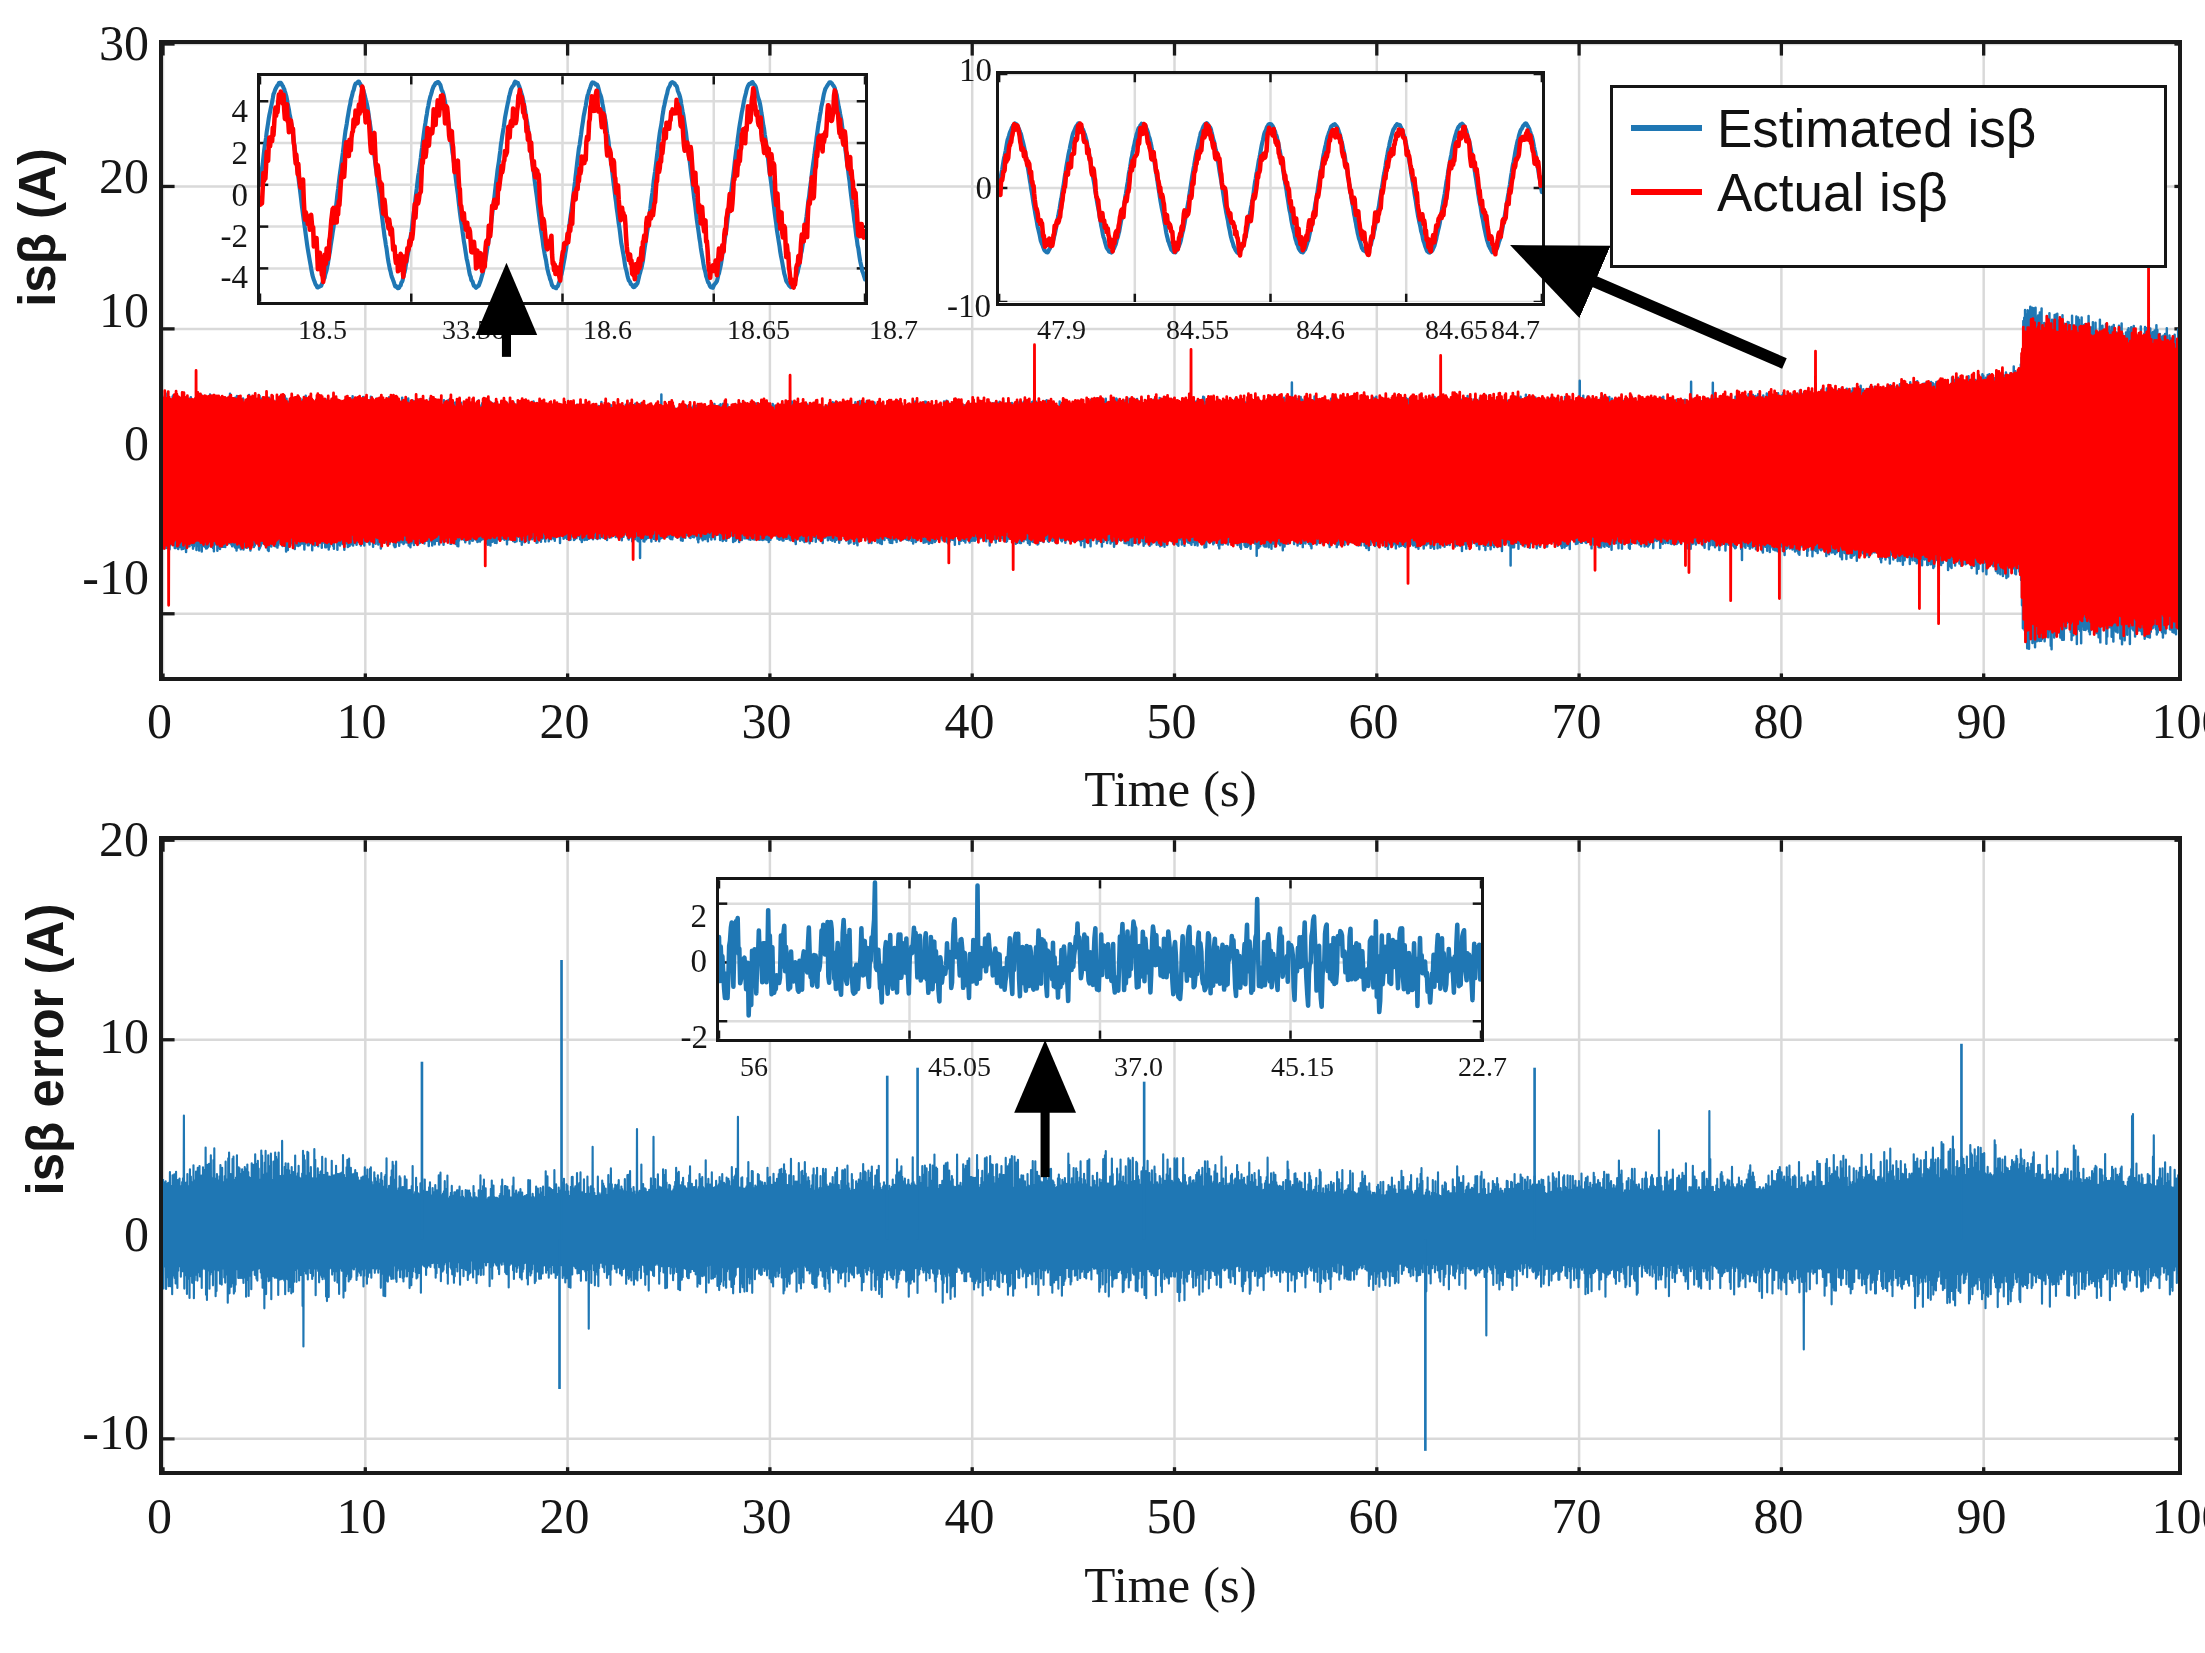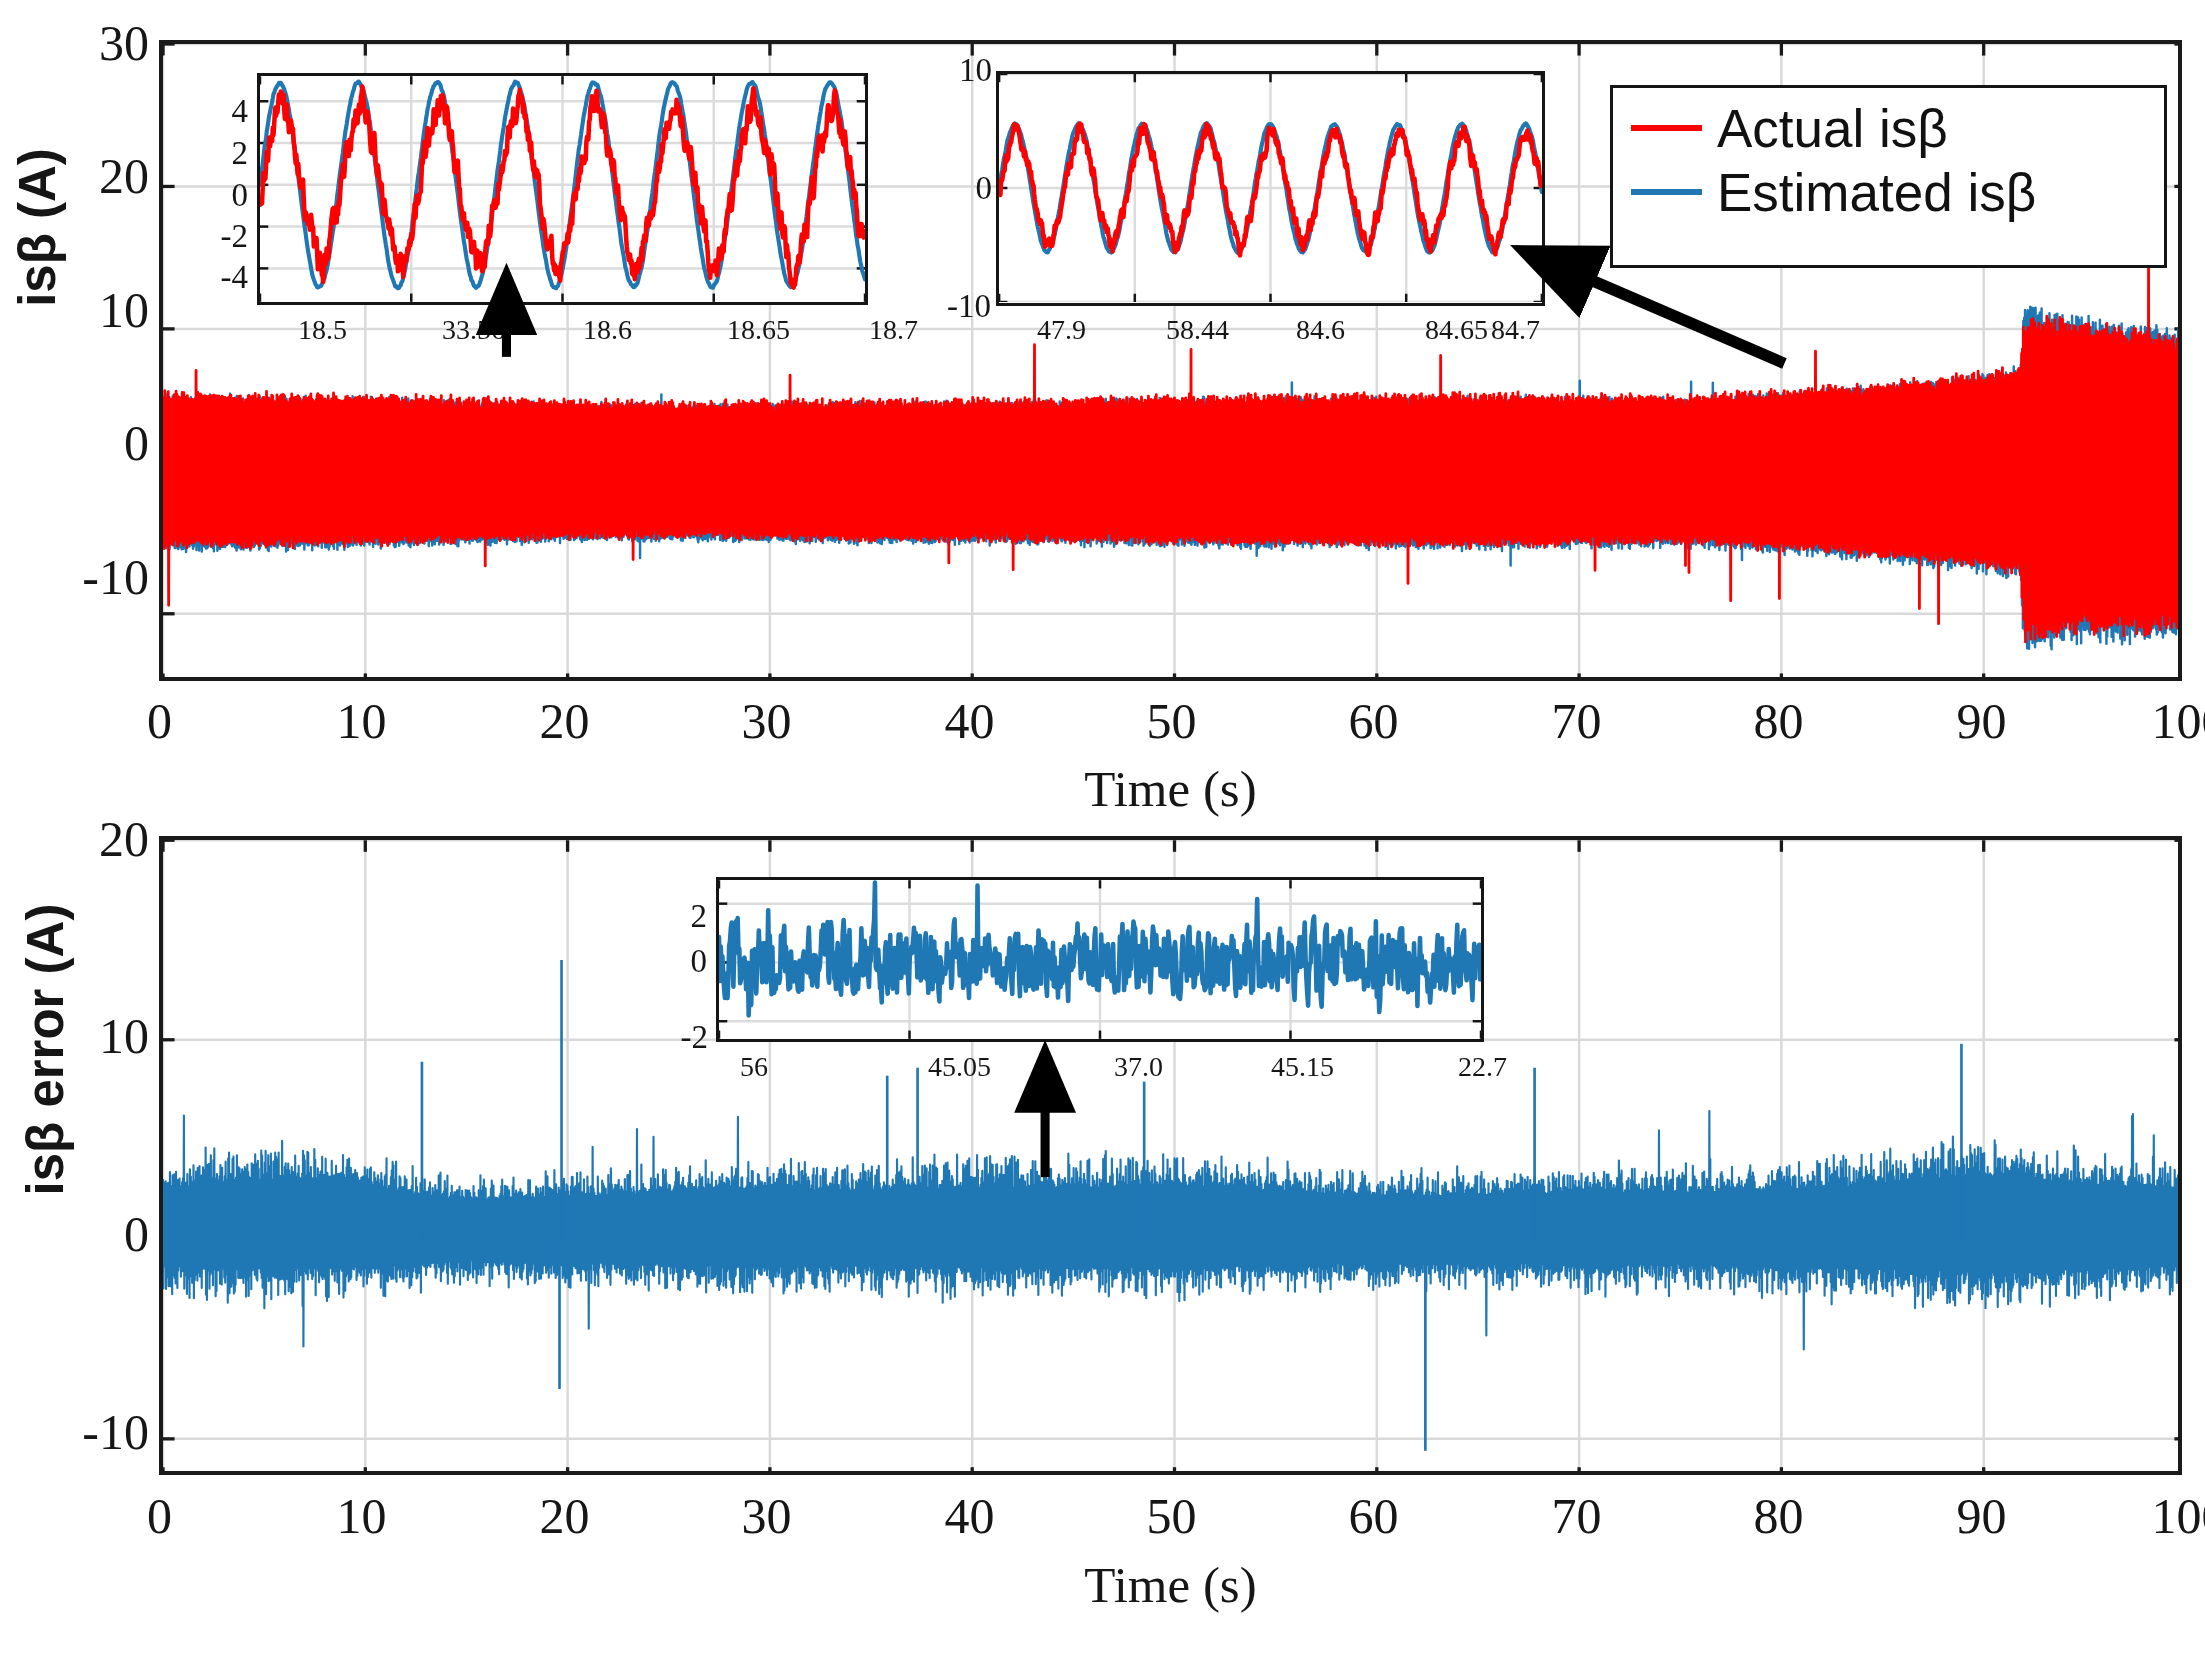--- a/index.html
+++ b/index.html
@@ -250,33 +250,33 @@
           <line x1="657" y1="0" x2="647" y2="0" stroke="#151515" stroke-width="3"></line>
           <path d="M0.0 138.0L0.7 132.6L1.5 128.4L2.2 123.3L2.9 119.3L3.7 115.7L4.4 110.9L5.1 106.5L5.8 102.3L6.6 99.2L7.3 95.7L8.0 92.4L8.8 87.5L9.5 83.3L10.2 79.7L11.0 77.5L11.7 75.4L12.4 72.9L13.2 70.3L13.9 68.8L14.6 67.4L15.3 65.3L16.1 64.1L16.8 62.3L17.5 61.6L18.3 60.7L19.0 59.8L19.7 60.1L20.5 60.9L21.2 61.0L21.9 62.9L22.7 63.2L23.4 65.6L24.1 66.7L24.8 68.8L25.6 70.9L26.3 72.3L27.0 75.1L27.8 78.8L28.5 81.0L29.2 83.9L30.0 87.2L30.7 90.3L31.4 94.1L32.2 98.6L32.9 102.3L33.6 106.1L34.3 110.9L35.1 115.5L35.8 119.6L36.5 124.3L37.3 129.6L38.0 133.4L38.7 138.7L39.5 143.1L40.2 147.1L40.9 151.9L41.7 156.9L42.4 161.0L43.1 164.8L43.8 169.3L44.6 173.5L45.3 177.0L46.0 181.3L46.8 185.5L47.5 188.3L48.2 191.2L49.0 194.8L49.7 198.4L50.4 201.9L51.2 204.0L51.9 205.7L52.6 207.3L53.3 209.5L54.1 211.5L54.8 213.3L55.5 214.1L56.3 214.6L57.0 215.6L57.7 215.7L58.5 216.1L59.2 215.5L59.9 213.9L60.7 212.2L61.4 211.4L62.1 209.5L62.8 208.0L63.6 206.3L64.3 205.2L65.0 203.4L65.8 200.4L66.5 197.4L67.2 194.3L68.0 191.0L68.7 187.4L69.4 183.8L70.2 179.4L70.9 175.0L71.6 171.6L72.4 167.0L73.1 163.5L73.8 159.1L74.5 154.3L75.3 150.8L76.0 146.4L76.7 141.1L77.5 137.3L78.2 132.8L78.9 128.1L79.7 122.6L80.4 119.0L81.1 113.5L81.9 109.2L82.6 105.3L83.3 101.3L84.0 97.0L84.8 93.3L85.5 90.3L86.2 86.4L87.0 83.0L87.7 79.7L88.4 76.2L89.2 73.0L89.9 71.0L90.6 69.8L91.4 67.9L92.1 65.8L92.8 64.5L93.5 62.9L94.3 62.4L95.0 61.1L95.7 59.9L96.5 59.7L97.2 60.5L97.9 61.4L98.7 62.5L99.4 63.8L100.1 64.6L100.9 66.7L101.6 67.3L102.3 69.7L103.0 71.5L103.8 73.2L104.5 75.7L105.2 78.4L106.0 81.3L106.7 85.5L107.4 89.1L108.2 93.3L108.9 96.7L109.6 101.3L110.4 105.1L111.1 109.6L111.8 113.9L112.5 118.2L113.3 122.2L114.0 126.9L114.7 130.7L115.5 135.3L116.2 140.5L116.9 144.7L117.7 148.7L118.4 154.2L119.1 158.0L119.9 162.1L120.6 165.9L121.3 170.3L122.0 175.1L122.8 178.5L123.5 183.3L124.2 186.4L125.0 190.9L125.7 194.6L126.4 197.6L127.2 199.4L127.9 202.4L128.6 205.2L129.4 207.9L130.1 210.3L130.8 211.3L131.5 212.6L132.3 213.2L133.0 214.9L133.7 215.4L134.5 215.0L135.2 215.6L135.9 216.1L136.7 215.3L137.4 214.2L138.1 213.0L138.9 211.3L139.6 209.9L140.3 207.9L141.0 206.5L141.8 203.6L142.5 200.5L143.2 198.8L144.0 196.3L144.7 193.2L145.4 190.5L146.2 186.1L146.9 182.0L147.6 177.8L148.4 174.8L149.1 170.9L149.8 167.2L150.5 162.9L151.3 158.8L152.0 153.9L152.7 148.5L153.5 144.5L154.2 140.0L154.9 134.9L155.7 130.9L156.4 125.5L157.1 120.2L157.9 116.3L158.6 112.3L159.3 107.4L160.0 102.7L160.8 99.5L161.5 95.0L162.2 92.0L163.0 87.7L163.7 85.2L164.4 81.1L165.2 78.5L165.9 75.4L166.6 72.4L167.4 70.5L168.1 67.7L168.8 65.7L169.5 64.8L170.3 64.4L171.0 62.3L171.7 61.5L172.5 60.2L173.2 61.1L173.9 61.1L174.7 60.4L175.4 61.3L176.1 61.4L176.9 62.4L177.6 63.7L178.3 66.1L179.0 67.3L179.8 69.6L180.5 72.2L181.2 75.5L182.0 77.2L182.7 79.8L183.4 83.6L184.2 86.6L184.9 91.1L185.6 94.1L186.4 97.3L187.1 101.2L187.8 104.9L188.5 109.9L189.3 114.5L190.0 118.8L190.7 123.8L191.5 128.5L192.2 133.6L192.9 138.3L193.7 143.1L194.4 147.8L195.1 152.6L195.9 157.0L196.6 161.0L197.3 164.4L198.1 168.2L198.8 171.8L199.5 176.0L200.2 179.9L201.0 183.7L201.7 188.4L202.4 192.6L203.2 196.3L203.9 198.9L204.6 202.1L205.4 203.5L206.1 206.1L206.8 208.0L207.6 210.2L208.3 212.3L209.0 213.2L209.7 213.7L210.5 214.8L211.2 215.7L211.9 215.8L212.7 215.3L213.4 215.8L214.1 214.4L214.9 213.8L215.6 212.7L216.3 210.4L217.1 209.2L217.8 208.2L218.5 206.0L219.2 204.2L220.0 201.5L220.7 197.7L221.4 194.1L222.2 191.1L222.9 188.4L223.6 185.0L224.4 181.1L225.1 177.0L225.8 172.3L226.6 167.9L227.3 164.2L228.0 160.6L228.7 156.7L229.5 152.3L230.2 146.6L230.9 142.5L231.7 137.0L232.4 132.7L233.1 127.9L233.9 122.7L234.6 118.9L235.3 114.5L236.1 110.5L236.8 106.0L237.5 101.6L238.2 98.0L239.0 94.5L239.7 91.0L240.4 87.4L241.2 84.6L241.9 80.9L242.6 77.7L243.4 74.4L244.1 71.1L244.8 69.9L245.6 68.7L246.3 66.1L247.0 64.4L247.7 62.9L248.5 61.9L249.2 60.8L249.9 60.3L250.7 59.8L251.4 59.5L252.1 60.0L252.9 61.2L253.6 62.7L254.3 63.3L255.1 64.2L255.8 65.4L256.5 67.4L257.2 70.9L258.0 73.7L258.7 76.8L259.4 79.7L260.2 81.7L260.9 85.5L261.6 88.8L262.4 92.4L263.1 95.1L263.8 99.9L264.6 103.9L265.3 107.6L266.0 112.3L266.7 116.9L267.5 122.1L268.2 125.7L268.9 129.9L269.7 135.2L270.4 138.8L271.1 143.7L271.9 148.8L272.6 154.0L273.3 158.2L274.1 162.8L274.8 167.1L275.5 170.6L276.2 174.2L277.0 177.8L277.7 182.8L278.4 186.1L279.2 190.0L279.9 193.7L280.6 197.0L281.4 200.0L282.1 202.7L282.8 204.3L283.6 207.3L284.3 209.4L285.0 210.3L285.7 212.2L286.5 213.6L287.2 214.6L287.9 215.8L288.7 216.4L289.4 216.8L290.1 215.7L290.9 214.3L291.6 213.3L292.3 212.9L293.1 212.4L293.8 210.6L294.5 208.5L295.2 206.3L296.0 203.8L296.7 201.8L297.4 200.0L298.2 197.4L298.9 194.2L299.6 190.5L300.4 186.8L301.1 182.9L301.8 179.1L302.6 175.5L303.3 170.7L304.0 167.3L304.7 162.3L305.5 158.7L306.2 154.6L306.9 150.6L307.7 146.3L308.4 140.8L309.1 135.3L309.9 130.0L310.6 126.6L311.3 121.6L312.1 118.0L312.8 114.2L313.5 110.0L314.2 105.3L315.0 101.9L315.7 98.3L316.4 94.2L317.2 89.8L317.9 85.9L318.6 82.9L319.4 79.8L320.1 76.0L320.8 72.9L321.6 70.5L322.3 69.0L323.0 67.8L323.7 65.5L324.5 63.6L325.2 62.8L325.9 61.4L326.7 61.8L327.4 60.6L328.1 61.4L328.9 60.8L329.6 60.9L330.3 62.5L331.1 62.8L331.8 64.7L332.5 66.2L333.3 68.2L334.0 69.6L334.7 72.4L335.4 73.9L336.2 76.2L336.9 79.7L337.6 82.4L338.4 85.8L339.1 90.0L339.8 93.2L340.6 97.5L341.3 101.4L342.0 105.3L342.8 109.2L343.5 114.3L344.2 119.3L344.9 123.7L345.7 128.5L346.4 133.0L347.1 136.3L347.9 141.0L348.6 146.5L349.3 150.2L350.1 155.6L350.8 160.5L351.5 164.8L352.3 168.1L353.0 172.0L353.7 176.9L354.4 180.5L355.2 184.5L355.9 187.2L356.6 190.2L357.4 193.0L358.1 197.2L358.8 200.0L359.6 202.3L360.3 205.2L361.0 206.5L361.8 208.2L362.5 210.8L363.2 212.0L363.9 213.2L364.7 214.2L365.4 215.1L366.1 214.5L366.9 215.6L367.6 216.0L368.3 215.3L369.1 213.5L369.8 212.9L370.5 212.3L371.3 209.9L372.0 207.7L372.7 205.7L373.4 203.1L374.2 201.7L374.9 198.2L375.6 194.9L376.4 191.3L377.1 188.3L377.8 185.7L378.6 182.4L379.3 178.4L380.0 174.8L380.8 170.7L381.5 165.3L382.2 160.9L382.9 156.0L383.7 152.6L384.4 148.5L385.1 144.2L385.9 138.7L386.6 133.5L387.3 129.4L388.1 124.6L388.8 120.7L389.5 116.6L390.3 112.9L391.0 108.1L391.7 103.8L392.4 99.2L393.2 95.6L393.9 92.0L394.6 88.8L395.4 85.6L396.1 82.2L396.8 79.1L397.6 76.0L398.3 74.0L399.0 71.8L399.8 70.0L400.5 67.8L401.2 65.8L401.9 63.7L402.7 62.8L403.4 62.6L404.1 61.8L404.9 61.1L405.6 61.4L406.3 60.8L407.1 61.7L407.8 62.7L408.5 63.2L409.3 64.6L410.0 66.0L410.7 67.9L411.4 70.6L412.2 72.5L412.9 74.7L413.6 77.9L414.4 81.2L415.1 83.7L415.8 86.9L416.6 91.1L417.3 93.9L418.0 97.7L418.8 101.7L419.5 107.1L420.2 110.7L420.9 114.6L421.7 119.2L422.4 124.6L423.1 128.9L423.9 134.0L424.6 137.7L425.3 142.6L426.1 147.7L426.8 152.9L427.5 156.5L428.3 160.5L429.0 165.0L429.7 169.7L430.4 172.9L431.2 177.6L431.9 180.6L432.6 185.4L433.4 188.9L434.1 193.0L434.8 195.5L435.6 199.2L436.3 201.1L437.0 203.2L437.8 206.0L438.5 208.3L439.2 210.7L439.9 211.5L440.7 213.2L441.4 213.6L442.1 213.9L442.9 214.6L443.6 215.1L444.3 215.4L445.1 215.8L445.8 215.0L446.5 214.5L447.3 213.5L448.0 210.8L448.7 209.8L449.4 208.1L450.2 206.1L450.9 202.6L451.6 200.5L452.4 198.0L453.1 194.3L453.8 190.5L454.6 188.1L455.3 183.6L456.0 179.7L456.8 175.5L457.5 171.3L458.2 168.2L458.9 163.9L459.7 160.3L460.4 155.4L461.1 150.9L461.9 146.0L462.6 141.4L463.3 137.8L464.1 132.9L464.8 128.4L465.5 123.3L466.3 119.6L467.0 115.7L467.7 111.5L468.5 105.8L469.2 101.9L469.9 98.6L470.6 93.8L471.4 90.6L472.1 87.4L472.8 83.3L473.6 80.6L474.3 76.9L475.0 75.1L475.8 72.1L476.5 69.6L477.2 67.5L478.0 66.3L478.7 65.2L479.4 63.9L480.1 62.4L480.9 61.7L481.6 60.6L482.3 61.2L483.1 61.6L483.8 61.5L484.5 61.7L485.3 62.0L486.0 64.0L486.7 65.5L487.5 66.6L488.2 68.1L488.9 71.4L489.6 73.6L490.4 75.6L491.1 78.5L491.8 80.9L492.6 84.3L493.3 88.9L494.0 91.8L494.8 95.6L495.5 100.1L496.2 103.6L497.0 107.9L497.7 111.8L498.4 117.1L499.1 122.3L499.9 126.4L500.6 130.8L501.3 134.8L502.1 139.7L502.8 144.9L503.5 149.3L504.3 153.7L505.0 158.8L505.7 163.3L506.5 168.1L507.2 172.6L507.9 175.5L508.6 179.4L509.4 182.5L510.1 185.9L510.8 190.3L511.6 192.7L512.3 195.3L513.0 199.3L513.8 202.5L514.5 204.1L515.2 206.5L516.0 209.2L516.7 210.9L517.4 213.0L518.1 214.5L518.9 214.1L519.6 215.6L520.3 216.0L521.1 216.2L521.8 215.8L522.5 215.0L523.3 214.9L524.0 213.9L524.7 213.1L525.5 210.9L526.2 209.7L526.9 208.1L527.6 205.6L528.4 202.2L529.1 200.0L529.8 196.0L530.6 193.0L531.3 189.6L532.0 187.1L532.8 183.5L533.5 180.1L534.2 175.6L535.0 170.5L535.7 166.1L536.4 161.4L537.1 158.3L537.9 153.0L538.6 149.4L539.3 145.4L540.1 140.1L540.8 135.8L541.5 130.5L542.3 126.7L543.0 122.4L543.7 116.9L544.5 112.4L545.2 109.0L545.9 105.0L546.6 101.4L547.4 97.6L548.1 93.0L548.8 89.3L549.6 85.7L550.3 82.7L551.0 79.5L551.8 76.1L552.5 73.9L553.2 72.1L554.0 68.7L554.7 67.2L555.4 65.4L556.1 64.1L556.9 63.7L557.6 62.3L558.3 61.3L559.1 61.4L559.8 61.0L560.5 60.2L561.3 61.0L562.0 61.8L562.7 63.0L563.5 63.5L564.2 65.7L564.9 67.0L565.6 68.9L566.4 72.3L567.1 75.0L567.8 76.8L568.6 79.9L569.3 82.4L570.0 85.9L570.8 90.0L571.5 94.0L572.2 97.2L573.0 100.7L573.7 104.3L574.4 108.6L575.1 113.4L575.9 118.1L576.6 123.4L577.3 127.1L578.1 132.7L578.8 137.0L579.5 141.3L580.3 146.9L581.0 151.6L581.7 155.3L582.5 159.2L583.2 163.3L583.9 167.8L584.6 172.3L585.4 175.5L586.1 179.6L586.8 183.5L587.6 187.8L588.3 190.7L589.0 194.2L589.8 197.5L590.5 200.7L591.2 202.8L592.0 205.2L592.7 207.9L593.4 208.9L594.2 210.9L594.9 211.8L595.6 213.3L596.3 214.6L597.1 215.9L597.8 215.2L598.5 215.1L599.3 215.7L600.0 215.3L600.7 214.7L601.5 213.7L602.2 211.6L602.9 210.3L603.7 208.3L604.4 205.8L605.1 203.0L605.8 201.5L606.6 198.9L607.3 195.9L608.0 192.3L608.8 189.5L609.5 185.6L610.2 181.5L611.0 177.6L611.7 173.6L612.4 170.1L613.2 164.9L613.9 160.2L614.6 156.7L615.3 151.8L616.1 146.8L616.8 143.2L617.5 138.5L618.3 133.8L619.0 128.6L619.7 123.6L620.5 119.0L621.2 114.3L621.9 109.8L622.7 106.7L623.4 102.6L624.1 98.8L624.8 94.5L625.6 90.5L626.3 87.2L627.0 83.4L627.8 80.1L628.5 78.3L629.2 74.9L630.0 72.0L630.7 69.7L631.4 68.0L632.2 66.8L632.9 65.9L633.6 64.2L634.3 62.7L635.1 62.5L635.8 61.2L636.5 60.2L637.3 59.8L638.0 60.0L638.7 60.9L639.5 62.6L640.2 63.2L640.9 65.2L641.7 66.2L642.4 68.8L643.1 70.8L643.8 72.9L644.6 74.7L645.3 77.1L646.0 80.0L646.8 84.2L647.5 88.2L648.2 91.7L649.0 94.7L649.7 99.0L650.4 103.2L651.2 107.7L651.9 112.3L652.6 116.1L653.3 121.1L654.1 125.4L654.8 129.1L655.5 134.4L656.3 139.1L657.0 142.9" fill="none" stroke="#1f77b4" stroke-width="5" stroke-linejoin="round" stroke-linecap="round"></path>
           <path d="M0.0 145.5L0.7 145.8L1.5 146.4L2.2 132.0L2.9 127.5L3.7 128.5L4.4 124.1L5.1 118.0L5.8 118.2L6.6 116.6L7.3 105.7L8.0 98.8L8.8 106.1L9.5 100.1L10.2 103.7L11.0 101.6L11.7 92.2L12.4 86.0L13.2 86.3L13.9 81.4L14.6 82.5L15.3 76.5L16.1 73.7L16.8 69.1L17.5 63.6L18.3 60.7L19.0 67.6L19.7 65.8L20.5 66.3L21.2 66.9L21.9 62.2L22.7 64.4L23.4 67.6L24.1 71.2L24.8 75.1L25.6 82.2L26.3 85.3L27.0 91.6L27.8 91.4L28.5 89.7L29.2 91.0L30.0 99.7L30.7 99.4L31.4 94.0L32.2 104.0L32.9 101.6L33.6 108.1L34.3 110.7L35.1 105.7L35.8 107.3L36.5 108.8L37.3 119.9L38.0 117.8L38.7 118.2L39.5 130.9L40.2 129.9L40.9 135.6L41.7 135.4L42.4 145.0L43.1 152.0L43.8 157.5L44.6 163.5L45.3 163.1L46.0 165.5L46.8 169.5L47.5 177.8L48.2 177.9L49.0 177.4L49.7 181.6L50.4 177.0L51.2 180.1L51.9 180.5L52.6 188.8L53.3 196.6L54.1 195.5L54.8 203.2L55.5 209.2L56.3 204.1L57.0 205.7L57.7 202.2L58.5 206.9L59.2 201.1L59.9 203.9L60.7 199.2L61.4 205.3L62.1 206.4L62.8 208.3L63.6 206.4L64.3 207.8L65.0 204.2L65.8 194.7L66.5 194.4L67.2 183.8L68.0 186.4L68.7 184.9L69.4 179.7L70.2 177.4L70.9 178.2L71.6 180.0L72.4 177.4L73.1 173.6L73.8 173.3L74.5 165.4L75.3 162.0L76.0 155.9L76.7 152.9L77.5 144.2L78.2 143.1L78.9 136.6L79.7 136.8L80.4 128.9L81.1 119.3L81.9 119.4L82.6 119.9L83.3 121.8L84.0 108.6L84.8 113.6L85.5 113.7L86.2 110.3L87.0 112.6L87.7 99.4L88.4 97.5L89.2 96.6L89.9 96.2L90.6 96.4L91.4 83.5L92.1 81.1L92.8 78.0L93.5 80.2L94.3 78.6L95.0 68.2L95.7 62.3L96.5 70.8L97.2 65.3L97.9 59.9L98.7 62.9L99.4 61.2L100.1 69.7L100.9 70.3L101.6 70.4L102.3 79.5L103.0 82.4L103.8 82.4L104.5 81.5L105.2 82.7L106.0 85.0L106.7 96.0L107.4 92.2L108.2 91.1L108.9 99.7L109.6 103.8L110.4 102.0L111.1 112.2L111.8 119.0L112.5 122.1L113.3 118.3L114.0 114.3L114.7 117.0L115.5 125.3L116.2 128.7L116.9 140.7L117.7 148.6L118.4 149.5L119.1 152.0L119.9 152.6L120.6 161.2L121.3 166.5L122.0 172.8L122.8 177.1L123.5 173.8L124.2 170.3L125.0 168.5L125.7 176.2L126.4 178.2L127.2 177.6L127.9 185.7L128.6 186.6L129.4 183.3L130.1 191.3L130.8 188.0L131.5 186.9L132.3 194.8L133.0 197.2L133.7 206.2L134.5 208.9L135.2 204.4L135.9 200.7L136.7 207.3L137.4 214.8L138.1 205.2L138.9 202.9L139.6 204.8L140.3 196.9L141.0 192.3L141.8 190.4L142.5 197.7L143.2 189.3L144.0 190.6L144.7 183.5L145.4 180.9L146.2 173.6L146.9 170.9L147.6 166.1L148.4 164.1L149.1 168.4L149.8 169.6L150.5 173.2L151.3 161.4L152.0 155.1L152.7 152.4L153.5 149.4L154.2 154.1L154.9 149.8L155.7 141.9L156.4 142.6L157.1 139.1L157.9 130.6L158.6 120.0L159.3 118.2L160.0 111.1L160.8 116.6L161.5 105.1L162.2 108.4L163.0 111.6L163.7 101.7L164.4 100.3L165.2 99.6L165.9 98.2L166.6 97.6L167.4 93.8L168.1 83.3L168.8 80.1L169.5 84.3L170.3 72.8L171.0 65.5L171.7 72.0L172.5 72.5L173.2 70.0L173.9 72.5L174.7 65.0L175.4 60.5L176.1 67.6L176.9 61.8L177.6 71.3L178.3 71.1L179.0 74.5L179.8 82.3L180.5 84.3L181.2 83.5L182.0 89.0L182.7 91.2L183.4 94.8L184.2 102.4L184.9 103.4L185.6 96.2L186.4 96.4L187.1 94.5L187.8 103.7L188.5 103.7L189.3 110.3L190.0 118.8L190.7 117.0L191.5 120.4L192.2 128.5L192.9 129.6L193.7 134.1L194.4 142.5L195.1 137.4L195.9 148.8L196.6 147.8L197.3 146.1L198.1 149.1L198.8 154.6L199.5 157.4L200.2 166.5L201.0 173.9L201.7 180.1L202.4 171.2L203.2 170.9L203.9 179.0L204.6 181.0L205.4 180.4L206.1 186.1L206.8 182.3L207.6 185.2L208.3 190.5L209.0 190.8L209.7 190.9L210.5 203.5L211.2 206.2L211.9 210.3L212.7 215.1L213.4 205.5L214.1 204.4L214.9 210.6L215.6 208.4L216.3 212.2L217.1 206.4L217.8 198.3L218.5 196.6L219.2 193.0L220.0 196.3L220.7 186.1L221.4 184.1L222.2 188.6L222.9 178.2L223.6 169.5L224.4 165.1L225.1 173.7L225.8 170.5L226.6 166.2L227.3 171.6L228.0 167.9L228.7 169.9L229.5 166.0L230.2 157.7L230.9 148.0L231.7 148.0L232.4 150.2L233.1 147.4L233.9 132.7L234.6 129.9L235.3 133.1L236.1 119.2L236.8 118.6L237.5 116.6L238.2 108.1L239.0 108.6L239.7 100.0L240.4 94.0L241.2 102.5L241.9 96.0L242.6 95.9L243.4 95.0L244.1 89.6L244.8 92.7L245.6 82.2L246.3 76.2L247.0 77.5L247.7 68.9L248.5 76.9L249.2 74.8L249.9 67.9L250.7 60.5L251.4 63.6L252.1 65.2L252.9 65.5L253.6 62.9L254.3 73.3L255.1 67.9L255.8 74.7L256.5 78.8L257.2 74.4L258.0 82.5L258.7 87.0L259.4 89.8L260.2 84.1L260.9 96.2L261.6 101.9L262.4 102.9L263.1 99.1L263.8 96.0L264.6 97.0L265.3 100.2L266.0 101.5L266.7 102.4L267.5 111.1L268.2 118.5L268.9 121.1L269.7 131.6L270.4 138.1L271.1 136.0L271.9 136.7L272.6 138.1L273.3 138.1L274.1 141.7L274.8 150.1L275.5 160.6L276.2 162.6L277.0 164.6L277.7 169.0L278.4 169.8L279.2 173.0L279.9 168.5L280.6 177.8L281.4 179.9L282.1 178.7L282.8 179.1L283.6 180.3L284.3 185.3L285.0 184.0L285.7 194.0L286.5 191.1L287.2 191.1L287.9 197.5L288.7 198.5L289.4 203.4L290.1 210.5L290.9 216.0L291.6 219.6L292.3 213.0L293.1 211.9L293.8 206.1L294.5 208.9L295.2 207.9L296.0 207.7L296.7 202.6L297.4 194.9L298.2 197.0L298.9 186.2L299.6 182.9L300.4 173.3L301.1 172.9L301.8 178.2L302.6 175.4L303.3 176.8L304.0 176.8L304.7 178.0L305.5 171.7L306.2 164.8L306.9 153.4L307.7 151.9L308.4 146.3L309.1 150.8L309.9 148.1L310.6 143.3L311.3 138.8L312.1 132.3L312.8 120.6L313.5 125.7L314.2 119.6L315.0 119.0L315.7 116.1L316.4 107.5L317.2 99.7L317.9 104.1L318.6 103.7L319.4 99.9L320.1 96.5L320.8 101.2L321.6 101.3L322.3 100.2L323.0 94.2L323.7 93.8L324.5 78.4L325.2 71.4L325.9 71.2L326.7 65.2L327.4 66.2L328.1 69.8L328.9 68.6L329.6 68.6L330.3 72.5L331.1 74.4L331.8 71.1L332.5 66.7L333.3 75.4L334.0 77.4L334.7 82.8L335.4 83.6L336.2 85.9L336.9 81.7L337.6 82.8L338.4 95.9L339.1 96.7L339.8 101.3L340.6 102.6L341.3 107.9L342.0 104.2L342.8 101.5L343.5 106.2L344.2 116.0L344.9 118.6L345.7 127.4L346.4 122.7L347.1 131.1L347.9 132.9L348.6 131.4L349.3 138.9L350.1 138.1L350.8 140.1L351.5 150.3L352.3 156.7L353.0 153.5L353.7 162.2L354.4 166.0L355.2 164.0L355.9 162.6L356.6 173.0L357.4 180.2L358.1 174.9L358.8 177.6L359.6 174.9L360.3 185.5L361.0 195.6L361.8 190.1L362.5 187.2L363.2 199.5L363.9 197.4L364.7 205.7L365.4 199.2L366.1 197.7L366.9 207.8L367.6 213.3L368.3 210.3L369.1 210.5L369.8 206.6L370.5 201.8L371.3 200.2L372.0 195.4L372.7 200.5L373.4 192.8L374.2 187.4L374.9 180.9L375.6 177.2L376.4 185.7L377.1 188.9L377.8 176.9L378.6 179.3L379.3 181.6L380.0 171.2L380.8 167.4L381.5 173.6L382.2 170.0L382.9 171.1L383.7 157.9L384.4 151.2L385.1 146.2L385.9 149.3L386.6 146.1L387.3 140.5L388.1 135.7L388.8 126.0L389.5 117.7L390.3 124.6L391.0 124.2L391.7 112.2L392.4 105.3L393.2 102.0L393.9 108.3L394.6 100.0L395.4 104.0L396.1 95.6L396.8 100.4L397.6 94.3L398.3 94.4L399.0 84.5L399.8 80.2L400.5 80.7L401.2 74.1L401.9 74.2L402.7 69.4L403.4 74.4L404.1 67.9L404.9 74.3L405.6 73.8L406.3 72.0L407.1 76.7L407.8 68.2L408.5 66.3L409.3 72.8L410.0 75.2L410.7 77.1L411.4 77.1L412.2 74.6L412.9 83.0L413.6 80.7L414.4 83.5L415.1 93.7L415.8 97.0L416.6 100.4L417.3 96.3L418.0 104.1L418.8 110.8L419.5 113.0L420.2 110.7L420.9 109.2L421.7 116.3L422.4 124.8L423.1 127.2L423.9 133.8L424.6 139.3L425.3 143.5L426.1 140.9L426.8 149.5L427.5 152.2L428.3 156.4L429.0 150.0L429.7 149.8L430.4 151.6L431.2 164.0L431.9 170.6L432.6 165.9L433.4 170.9L434.1 167.9L434.8 166.3L435.6 177.4L436.3 181.2L437.0 187.2L437.8 189.1L438.5 195.6L439.2 190.0L439.9 199.8L440.7 193.8L441.4 192.8L442.1 192.0L442.9 203.0L443.6 204.0L444.3 209.6L445.1 214.8L445.8 217.4L446.5 218.9L447.3 219.0L448.0 216.0L448.7 208.1L449.4 206.5L450.2 198.9L450.9 196.3L451.6 195.9L452.4 197.8L453.1 185.0L453.8 186.1L454.6 176.1L455.3 167.7L456.0 175.8L456.8 167.6L457.5 174.6L458.2 178.3L458.9 171.3L459.7 169.5L460.4 165.5L461.1 163.9L461.9 162.5L462.6 151.8L463.3 141.0L464.1 144.3L464.8 140.8L465.5 135.2L466.3 127.7L467.0 124.1L467.7 126.7L468.5 116.3L469.2 117.0L469.9 106.6L470.6 112.9L471.4 106.6L472.1 103.1L472.8 95.8L473.6 95.3L474.3 99.3L475.0 91.2L475.8 96.7L476.5 96.3L477.2 96.9L478.0 85.9L478.7 85.4L479.4 80.6L480.1 79.6L480.9 73.1L481.6 71.9L482.3 72.7L483.1 74.7L483.8 67.1L484.5 67.6L485.3 68.2L486.0 69.5L486.7 70.7L487.5 71.5L488.2 68.1L488.9 76.0L489.6 77.2L490.4 77.6L491.1 77.6L491.8 83.6L492.6 87.7L493.3 98.0L494.0 96.7L494.8 93.5L495.5 98.9L496.2 98.8L497.0 103.4L497.7 110.2L498.4 111.9L499.1 119.3L499.9 115.9L500.6 123.8L501.3 128.8L502.1 127.8L502.8 126.3L503.5 134.8L504.3 140.6L505.0 146.3L505.7 143.6L506.5 156.4L507.2 162.7L507.9 165.0L508.6 169.8L509.4 176.2L510.1 171.4L510.8 173.4L511.6 174.8L512.3 169.8L513.0 175.3L513.8 181.4L514.5 177.2L515.2 181.7L516.0 193.4L516.7 189.4L517.4 200.5L518.1 201.5L518.9 199.3L519.6 209.5L520.3 207.7L521.1 210.8L521.8 213.4L522.5 214.8L523.3 204.9L524.0 200.2L524.7 199.5L525.5 194.9L526.2 202.8L526.9 203.9L527.6 196.6L528.4 191.1L529.1 183.4L529.8 185.5L530.6 184.0L531.3 179.9L532.0 175.1L532.8 175.5L533.5 172.0L534.2 173.3L535.0 169.6L535.7 174.3L536.4 166.6L537.1 170.1L537.9 170.6L538.6 160.2L539.3 160.3L540.1 158.1L540.8 151.8L541.5 150.8L542.3 142.7L543.0 138.9L543.7 125.1L544.5 117.7L545.2 114.0L545.9 106.9L546.6 111.6L547.4 114.1L548.1 106.0L548.8 106.0L549.6 110.0L550.3 103.1L551.0 105.1L551.8 95.4L552.5 86.9L553.2 83.4L554.0 82.9L554.7 82.2L555.4 86.3L556.1 87.0L556.9 77.1L557.6 71.2L558.3 73.6L559.1 78.1L559.8 76.7L560.5 73.0L561.3 69.8L562.0 64.2L562.7 65.5L563.5 63.9L564.2 73.8L564.9 73.5L565.6 81.4L566.4 74.0L567.1 80.9L567.8 79.3L568.6 80.3L569.3 86.9L570.0 99.2L570.8 105.9L571.5 111.3L572.2 104.3L573.0 98.2L573.7 98.9L574.4 108.3L575.1 106.5L575.9 107.3L576.6 116.8L577.3 117.0L578.1 115.0L578.8 122.1L579.5 126.2L580.3 134.6L581.0 145.1L581.7 140.7L582.5 150.7L583.2 157.5L583.9 156.4L584.6 153.2L585.4 164.8L586.1 167.2L586.8 164.4L587.6 169.0L588.3 167.5L589.0 176.2L589.8 171.7L590.5 178.4L591.2 184.8L592.0 189.1L592.7 194.4L593.4 199.8L594.2 196.6L594.9 196.7L595.6 196.5L596.3 198.6L597.1 206.2L597.8 206.4L598.5 208.5L599.3 215.2L600.0 214.5L600.7 218.2L601.5 207.6L602.2 210.9L602.9 204.2L603.7 199.9L604.4 194.5L605.1 192.1L605.8 194.7L606.6 196.9L607.3 197.2L608.0 188.6L608.8 184.5L609.5 177.3L610.2 176.0L611.0 180.0L611.7 176.2L612.4 176.1L613.2 174.2L613.9 164.4L614.6 156.6L615.3 157.6L616.1 154.1L616.8 157.4L617.5 144.7L618.3 139.1L619.0 144.1L619.7 139.1L620.5 131.4L621.2 127.1L621.9 125.5L622.7 117.6L623.4 110.6L624.1 113.5L624.8 111.3L625.6 103.3L626.3 104.2L627.0 102.8L627.8 100.9L628.5 100.0L629.2 97.0L630.0 88.1L630.7 80.8L631.4 78.3L632.2 80.6L632.9 79.8L633.6 76.2L634.3 79.0L635.1 79.5L635.8 75.8L636.5 78.6L637.3 79.0L638.0 71.7L638.7 74.4L639.5 68.4L640.2 73.9L640.9 79.5L641.7 79.8L642.4 73.7L643.1 74.3L643.8 83.5L644.6 81.7L645.3 89.8L646.0 93.4L646.8 94.8L647.5 101.2L648.2 108.5L649.0 105.2L649.7 104.0L650.4 101.5L651.2 104.9L651.9 112.1L652.6 106.1L653.3 113.2L654.1 123.1L654.8 127.3L655.5 135.2L656.3 129.4L657.0 126.6" fill="none" stroke="#fe0000" stroke-width="5.5" stroke-linejoin="round" stroke-linecap="round"></path>
         </svg>
     </div>
     <div class="inset-ytick" style="left:901px;top:52px;width:91px;">10</div>
     <div class="inset-ytick" style="left:901px;top:170px;width:91px;">0</div>
     <div class="inset-ytick" style="left:892px;top:288px;width:99px;">-10</div>
 
     <div class="inset-xtick" style="left:946px;top:314px;width:140px;">47.9</div>
-    <div class="inset-xtick" style="left:1064px;top:314px;width:165px;">58.44</div>
+    <div class="inset-xtick" style="left:1064px;top:314px;width:165px;">84.55</div>
     <div class="inset-xtick" style="left:1205px;top:314px;width:140px;">84.6</div>
     <div class="inset-xtick" style="left:1323px;top:314px;width:165px;">84.65</div>
     <div class="inset-xtick" style="left:1400px;top:314px;width:140px;">84.7</div>
 
     <div class="legend" style="left:1610px;top:85px;width:557px;height:183px;">
       <div class="legend-row">
+        <span class="legend-swatch" style="background:#1f77b4;"></span>
+        <span class="legend-text">Estimated isβ</span>
+      </div>
+      <div class="legend-row">
         <span class="legend-swatch" style="background:#fe0000;"></span>
         <span class="legend-text">Actual isβ</span>
-      </div>
-      <div class="legend-row">
-        <span class="legend-swatch" style="background:#1f77b4;"></span>
-        <span class="legend-text">Estimated isβ</span>
       </div>
     </div>
   </div>
 
   <div class="panel" style="left:0;top:826px;width:2205px;height:827px;">
 
     <div class="ylabel" style="left:-145px;top:194px;width:380px;transform:rotate(-90deg);">isβ error (A)</div>
 
     <div class="ytick" style="left:0;top:-16.5px;width:149px;">20</div>
     <div class="ytick" style="left:0;top:181px;width:149px;">10</div>

